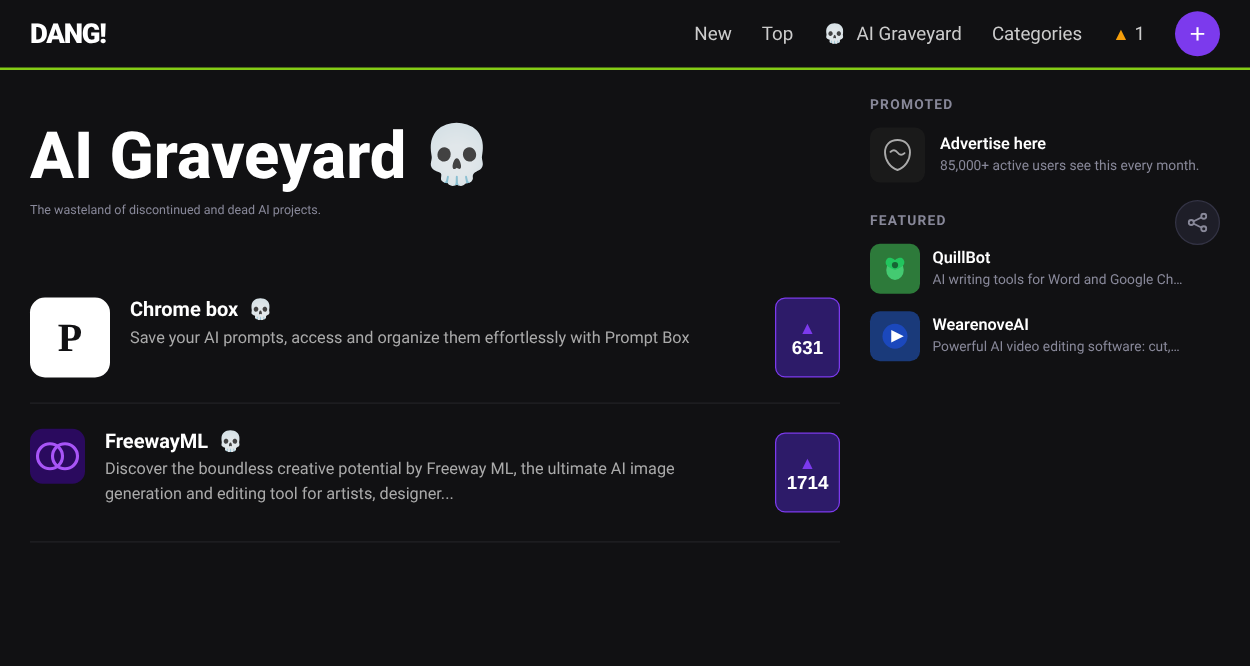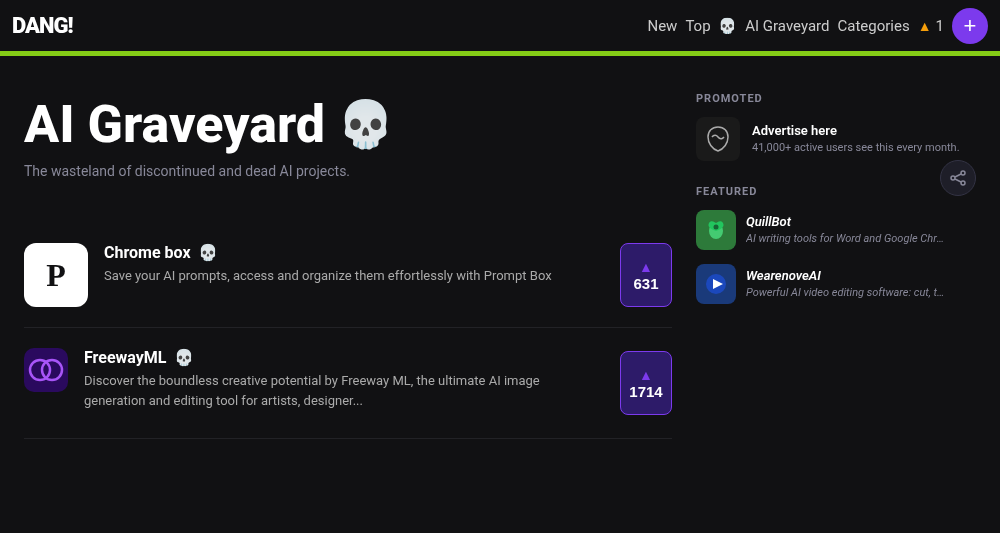--- a/index.html
+++ b/index.html
@@ -9,37 +9,37 @@
       font-family: -apple-system, BlinkMacSystemFont, 'Segoe UI', Roboto, sans-serif;
       min-height: 533px;
       overflow: hidden;
     }
 
     
     header {
       display: flex;
       align-items: center;
       justify-content: space-between;
-      padding: 0 12px;
+      padding: 0 24px;
       height: 56px;
       background: #111113;
-      border-bottom: 5px solid #84cc16;
+      border-bottom: 2px solid #84cc16;
     }
 
     .logo {
       font-size: 22px;
       font-weight: 900;
       color: #ffffff;
       letter-spacing: -1px;
     }
 
     nav {
       display: flex;
       align-items: center;
-      gap: 8px;
+      gap: 24px;
     }
 
     nav a {
       color: #cccccc;
       text-decoration: none;
       font-size: 15px;
       cursor: pointer;
     }
 
     .nav-skull {
@@ -113,21 +113,21 @@
       line-height: 1.1;
     }
 
     .page-title .skull-icon {
       color: #7c3aed;
       font-size: 46px;
     }
 
     .page-subtitle {
       color: #888899;
-      font-size: 14px;
+      font-size: 10px;
       margin-top: 10px;
     }
 
     
     .product-list {
       margin-top: 20px;
       display: flex;
       flex-direction: column;
       gap: 0;
     }
@@ -262,21 +262,21 @@
       font-size: 14px;
     }
 
     .section-label {
       font-size: 11px;
       font-weight: 700;
       color: #888899;
       letter-spacing: 1px;
       text-transform: uppercase;
       margin-bottom: 12px;
-      margin-top: 16px;
+      margin-top: 1px;
     }
 
     .section-label:first-child { margin-top: 0; }
 
     .promoted-card {
       display: flex;
       align-items: center;
       gap: 12px;
       margin-bottom: 24px;
     }
@@ -305,21 +305,20 @@
       color: #888899;
       line-height: 1.4;
     }
 
     .featured-item {
       display: flex;
       align-items: center;
       gap: 10px;
       margin-bottom: 14px;
       cursor: pointer;
-      font-style: italic;
     }
 
     .featured-logo {
       width: 40px;
       height: 40px;
       border-radius: 8px;
       flex-shrink: 0;
       display: flex;
       align-items: center;
       justify-content: center;
@@ -461,21 +460,21 @@
     <div class="promoted-card">
       <div class="promoted-logo advertise-logo-inner">
 
         <svg width="32" height="32" viewBox="0 0 32 32">
           <path d="M16 4 C10 4 6 8 6 14 C6 20 10 26 16 28 C22 26 26 20 26 14 C26 8 22 4 16 4Z" fill="none" stroke="#aaa" stroke-width="1.5"></path>
           <path d="M10 14 C10 14 13 10 16 14 C19 18 22 14 22 14" fill="none" stroke="#aaa" stroke-width="1.5"></path>
         </svg>
       </div>
       <div class="promoted-info">
         <div class="p-name">Advertise here</div>
-        <div class="p-desc">41,000+ active users see this every month.</div>
+        <div class="p-desc">85,000+ active users see this every month.</div>
       </div>
     </div>
 
     <div class="section-label">FEATURED</div>
 
     <div class="featured-item">
       <div class="featured-logo featured-logo-quill">
         <svg width="26" height="26" viewBox="0 0 26 26">
           <ellipse cx="13" cy="14" rx="7" ry="8" fill="#4ade80" opacity="0.8"></ellipse>
           <path d="M13 6 C13 6 18 2 20 6 C22 10 18 12 13 14 C8 12 4 10 6 6 C8 2 13 6 13 6Z" fill="#22c55e"></path>

